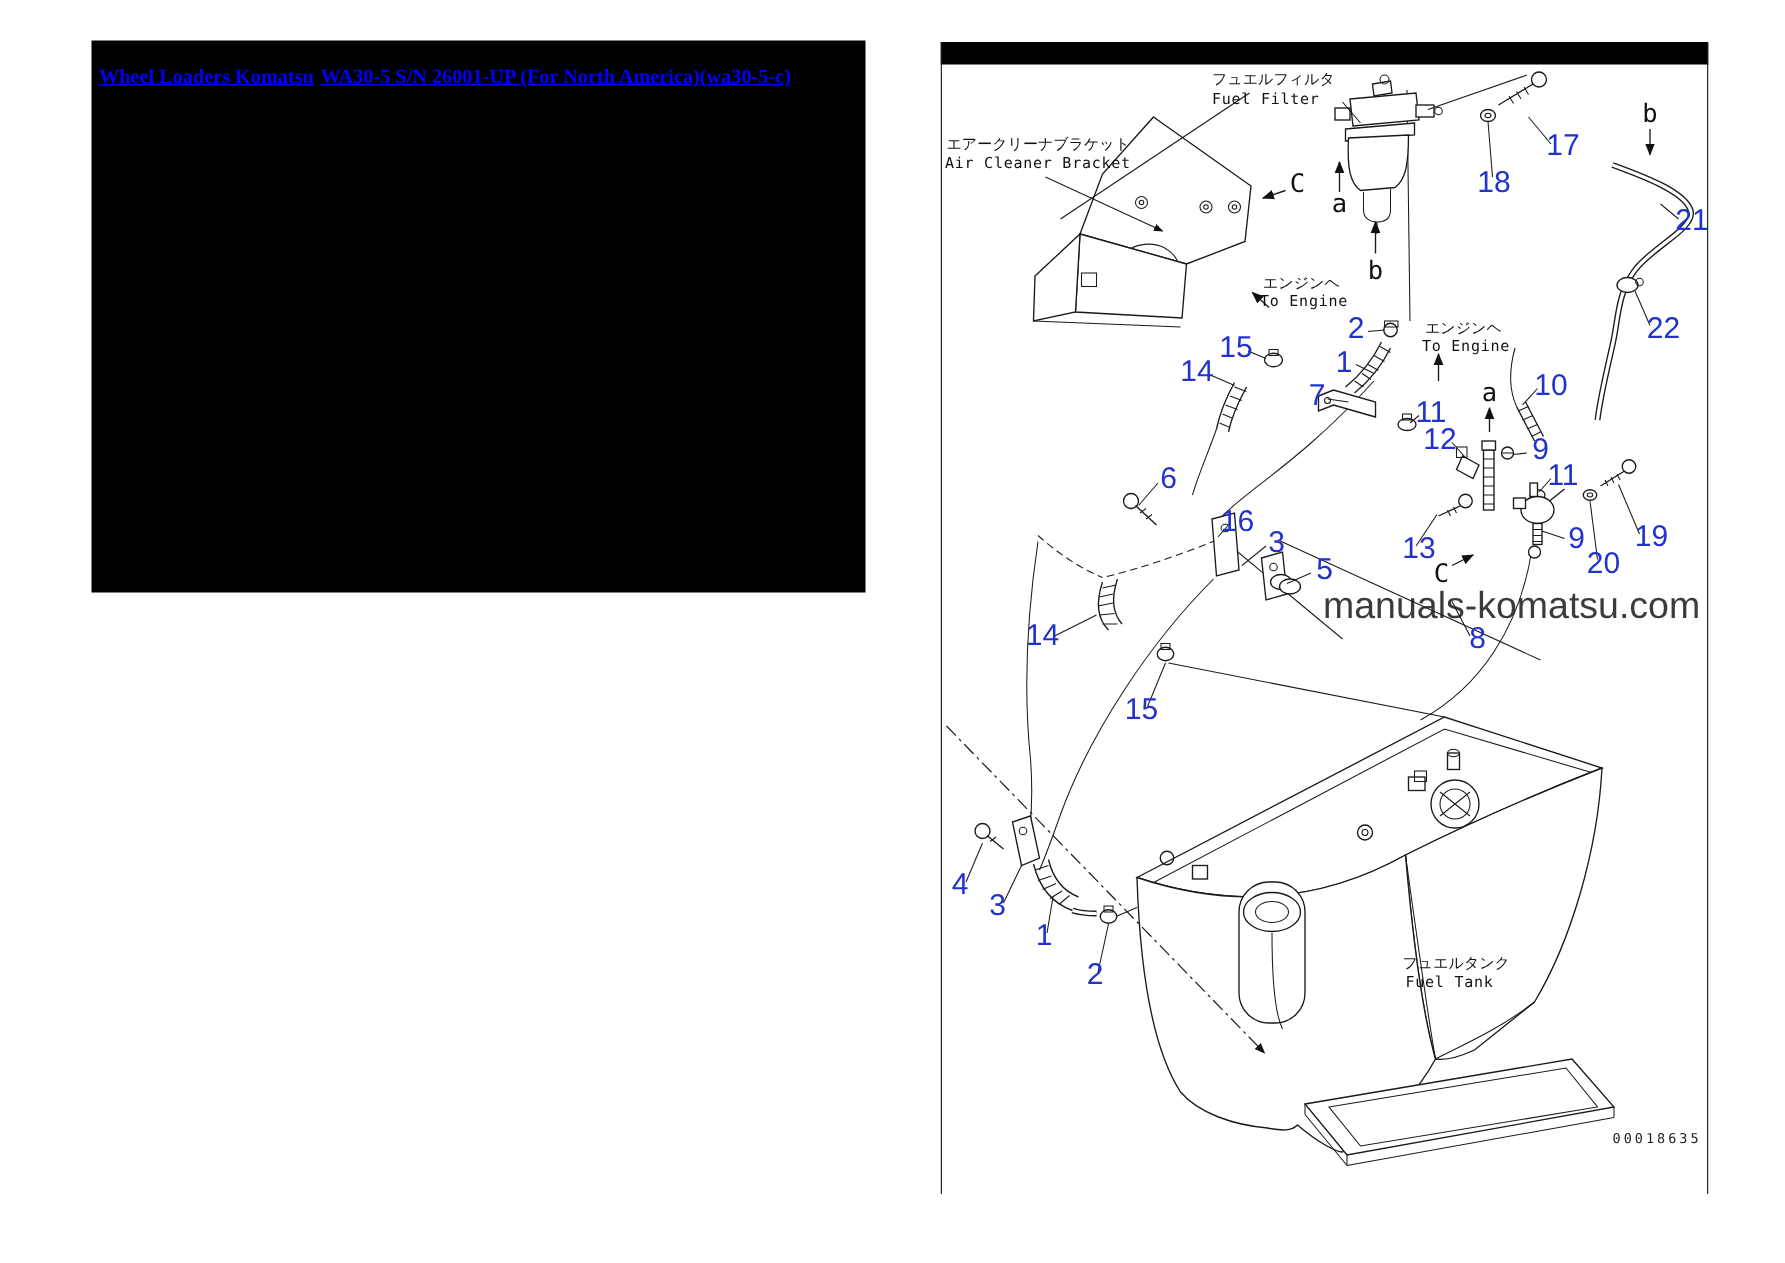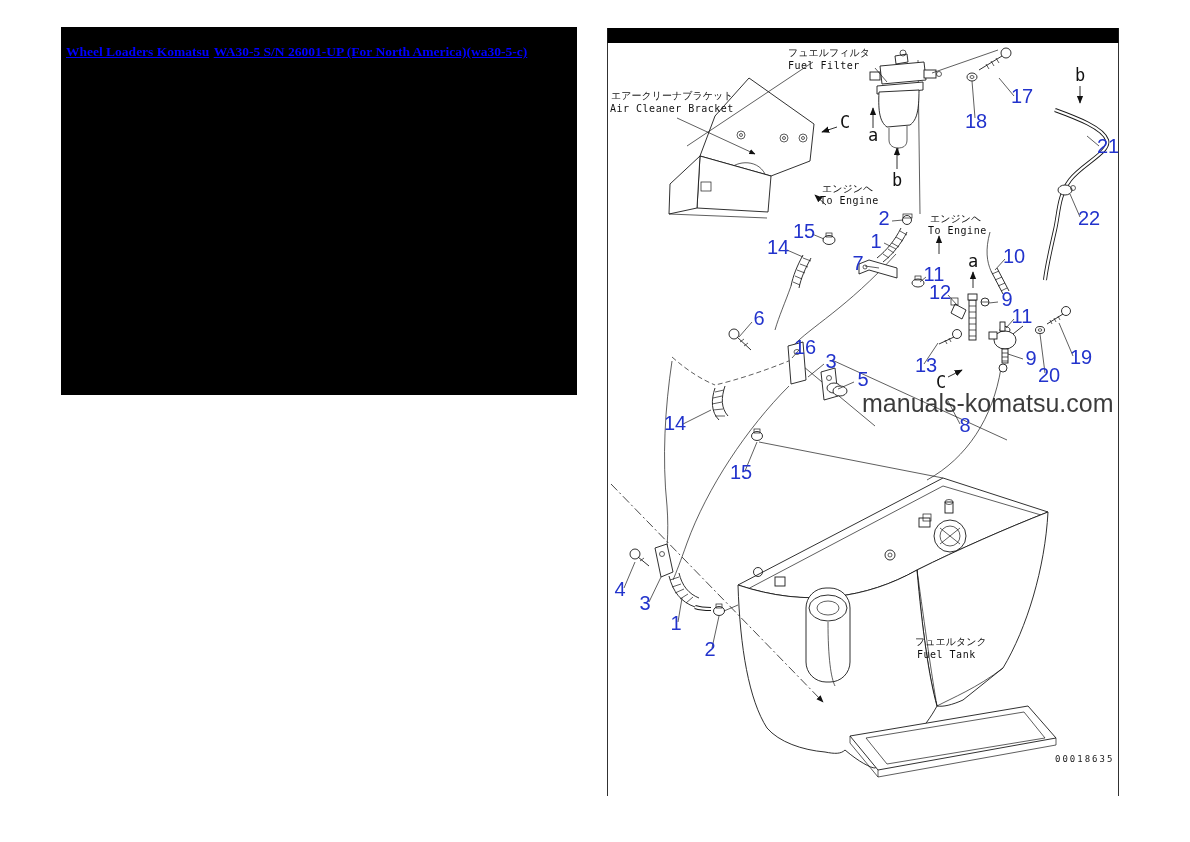--- a/index.html
+++ b/index.html
@@ -5,21 +5,21 @@
   html,body{margin:0;padding:0;background:#ffffff;}
   body{width:1190px;height:842px;position:relative;overflow:hidden;
        font-family:"Liberation Sans",sans-serif;}
   
   .black-panel{position:absolute;left:37px;top:27px;width:516px;height:368px;
        background:#000;box-sizing:border-box;padding:15px 4px 0 5px;margin-left:24px;}
   .black-panel a{color:var(--link,#0000ff);text-decoration:underline;
        font-family:"Liberation Serif",serif;font-weight:bold;font-size:13.5px;
        white-space:nowrap;}
   
-  .diagram{position:absolute;left:607px;top:28px;width:512px;height:768px;}
+  .diagram{position:absolute;left:627px;top:28px;width:512px;height:768px;}
   svg{display:block;}
   svg .ln{stroke:#1a1a1a;stroke-width:0.9;fill:none;}
   svg .thin{stroke:#1a1a1a;stroke-width:0.7;fill:none;}
   svg .wfill{stroke:#1a1a1a;stroke-width:0.9;fill:#ffffff;}
   svg .dash{stroke:#1a1a1a;stroke-width:0.7;fill:none;stroke-dasharray:5 3;}
   svg .dashdot{stroke:#1a1a1a;stroke-width:0.8;fill:none;stroke-dasharray:9 3 2 3;}
   svg .callout{fill:var(--callout,#2233cc);font-family:"Liberation Sans",sans-serif;
        font-size:20px;text-anchor:middle;}
   svg .viewletter{fill:#111;font-family:"DejaVu Sans Mono",monospace;
        font-size:17px;text-anchor:middle;}

